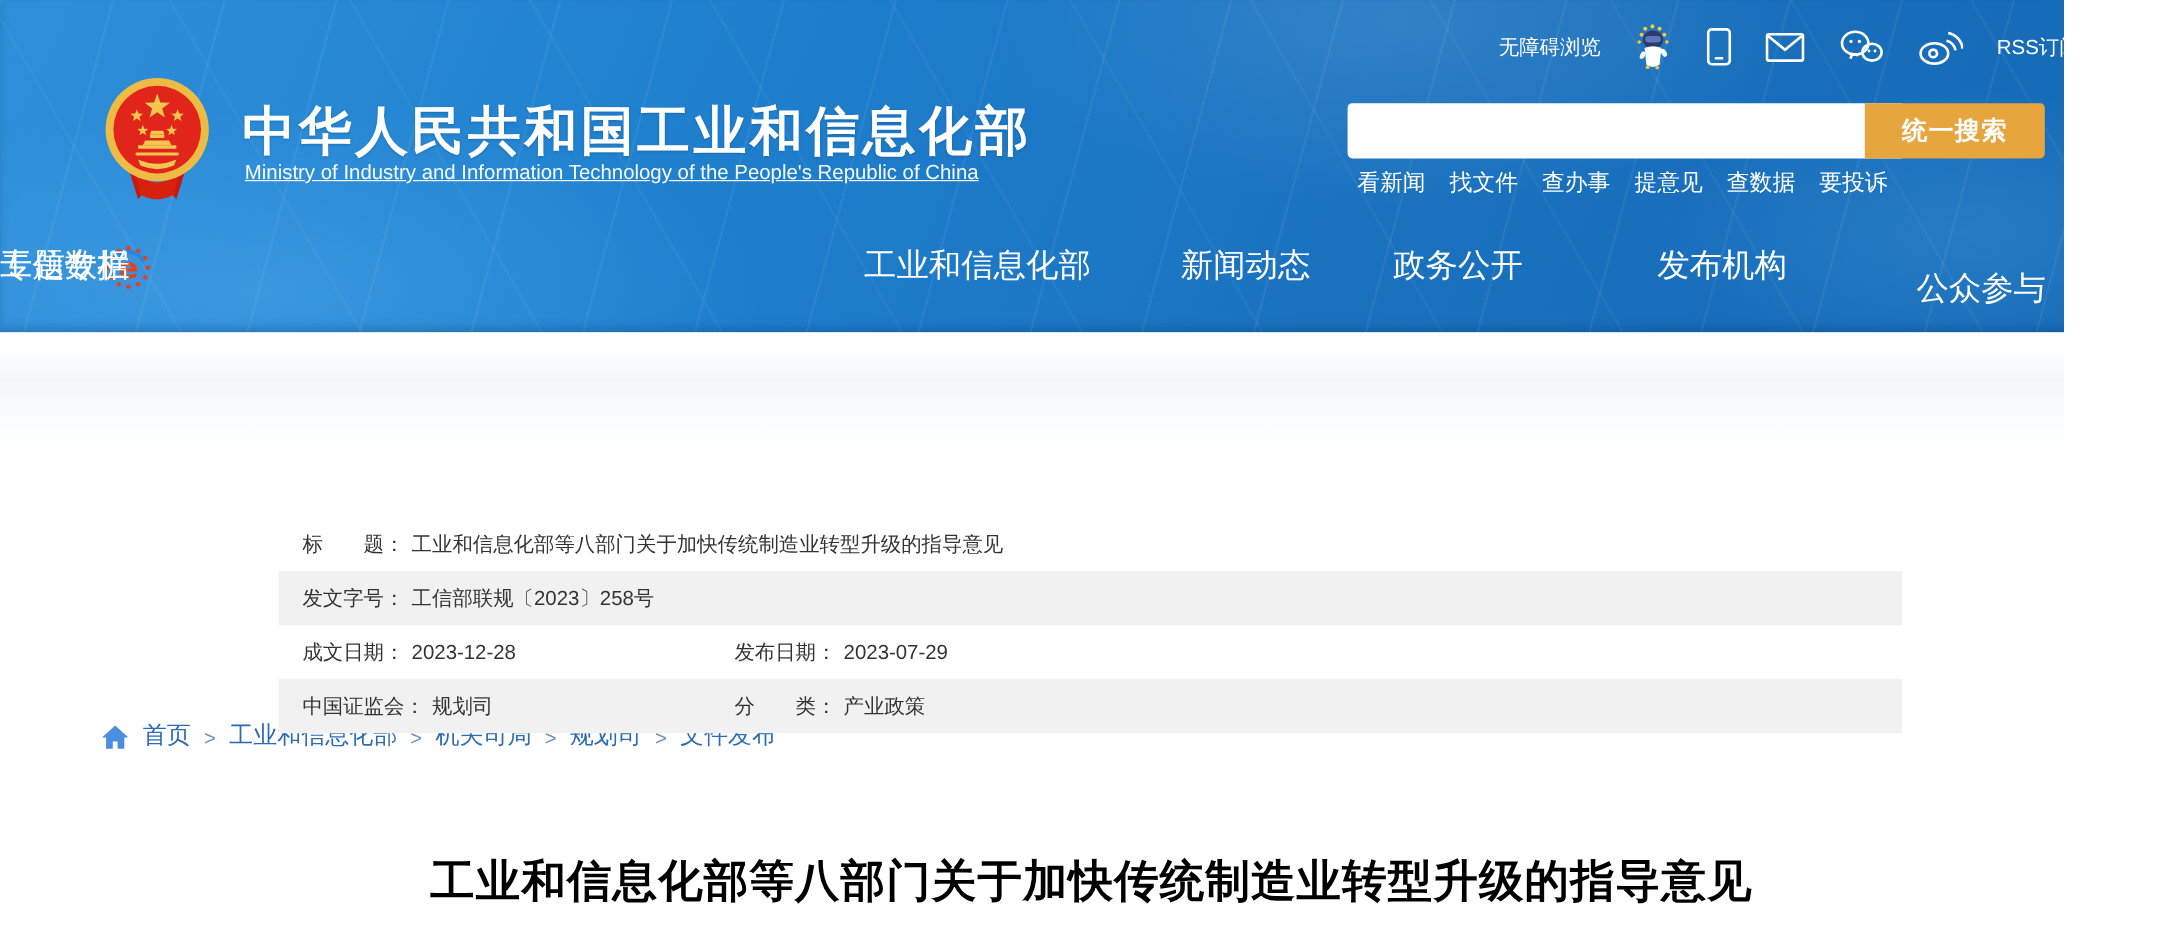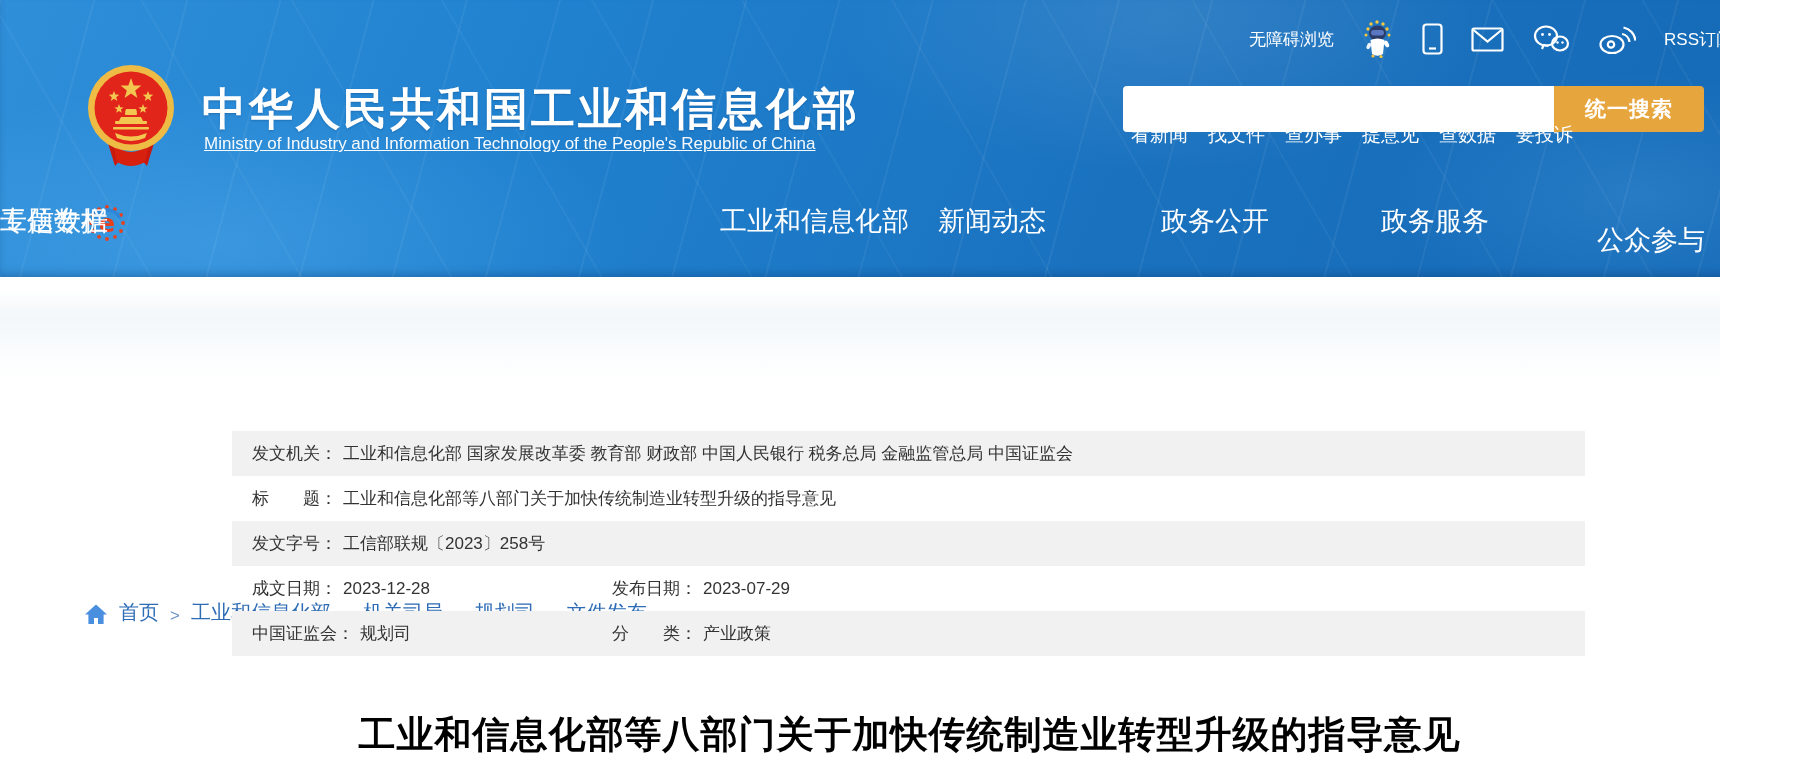--- a/index.html
+++ b/index.html
@@ -43,30 +43,30 @@
     position:absolute; left:1123px; top:86px; width:462px; height:46px;
     border:none; outline:none; background:#fff; border-radius:4px 0 0 4px;
     font-size:18px; padding:0 14px; color:#333;
   }
   .search-btn {
     position:absolute; left:1554px; top:86px; width:150px; height:46px;
     background:#e7a53e; color:#fff; border:none; border-radius:0 4px 4px 0;
     font-size:21px; font-weight:bold; letter-spacing:1px; cursor:pointer;
     font-family:inherit;
   }
-  .quick-links { position:absolute; left:1131px; top:122px; display:flex; gap:20px;align-items:center; }
+  .quick-links { position:absolute; left:1131px; top:139px; display:flex; gap:20px;align-items:center; }
   .quick-links span { color:#fff; font-size:19px; cursor:pointer; white-space:nowrap; }
 
   
   .nav-logo { position:absolute; left:88px; top:204px; width:38px; height:38px; }
   .nav-item { position:absolute; top:203px; color:#fff; font-size:27px; white-space:nowrap; cursor:pointer; }
   .nav-item:nth-of-type(1){ left:203px; }
   .nav-item:nth-of-type(2){ left:502px; }
   .nav-item:nth-of-type(3){ left:720px; }
-  .nav-item:nth-of-type(4){ left:938px;font-family:Liberation Mono, monospace; }
+  .nav-item:nth-of-type(4){ left:984px;font-family:Liberation Mono, monospace; }
   .nav-item:nth-of-type(5){ left:1161px; }
   .nav-item:nth-of-type(6){ left:1381px; }
   .nav-item:nth-of-type(7){ left:1597px;margin-top:19px; }
 
   
   .crumb-zone {
     position:absolute; left:0; top:277px; width:1819px; height:105px;
     background:linear-gradient(180deg,#ffffff 0px,#ffffff 12px,#f3f7fa 40px,#fbfdfe 80px,#ffffff 105px);
   }
   .breadcrumb { position:absolute; left:84px; top:322px; display:flex; align-items:flex-end; gap:11px; font-size:20px; }
@@ -211,21 +211,21 @@
             <circle cx="5" cy="11" r="1.9"></circle>
             <circle cx="11" cy="5.2" r="1.9"></circle>
         </g>
         <path d="M31 13 A 13.5 13.5 0 0 0 8 12" stroke="#2e86d8" stroke-width="3.4" fill="none" stroke-linecap="round"></path>
         <text x="19" y="27.5" font-size="24" font-weight="bold" fill="#e8401c" text-anchor="middle" font-family="'DejaVu Sans', sans-serif">e</text>
       </svg>
     </span>
     <span class="nav-item">工业和信息化部</span>
     <span class="nav-item">新闻动态</span>
     <span class="nav-item">政务公开</span>
-    <span class="nav-item">政务服务</span>
+    <span class="nav-item">发布机构</span>
     <span class="nav-item">公众参与</span>
     <span class="nav-item">工信数据</span>
     <span class="nav-item">专题专栏</span>
   </div>
 
   <div class="crumb-zone">
     <div class="breadcrumb">
       <span class="uicon">
         <svg width="24" height="23" viewBox="0 0 24 23">
           <path d="M12 1.5 L23 11.5 h-3.4 v9.5 h-5.6 v-6 h-4 v6 H4.4 v-9.5 H1 Z" fill="#4a8fdf"></path>
@@ -237,23 +237,20 @@
       <span class="sep">&gt;</span>
       <span class="crumb">机关司局</span>
       <span class="sep">&gt;</span>
       <span class="crumb">规划司</span>
       <span class="sep">&gt;</span>
       <span class="crumb">文件发布</span>
     </div>
   </div>
 
   <div class="doc-table">
-    <div class="row gray">
-      <span class="lbl">发文机关：</span><span class="val">工业和信息化部 国家发展改革委 教育部 财政部 中国人民银行 税务总局 金融监管总局 中国证监会</span>
-    </div>
     <div class="row">
       <span class="lbl">标　　题：</span><span class="val">工业和信息化部等八部门关于加快传统制造业转型升级的指导意见</span>
     </div>
     <div class="row gray">
       <span class="lbl">发文字号：</span><span class="val">工信部联规〔2023〕258号</span>
     </div>
     <div class="row">
       <span class="lbl">成文日期：</span><span class="val">2023-12-28</span>
       <span class="col2"><span class="lbl">发布日期：</span><span class="val">2023-07-29</span></span>
     </div>

